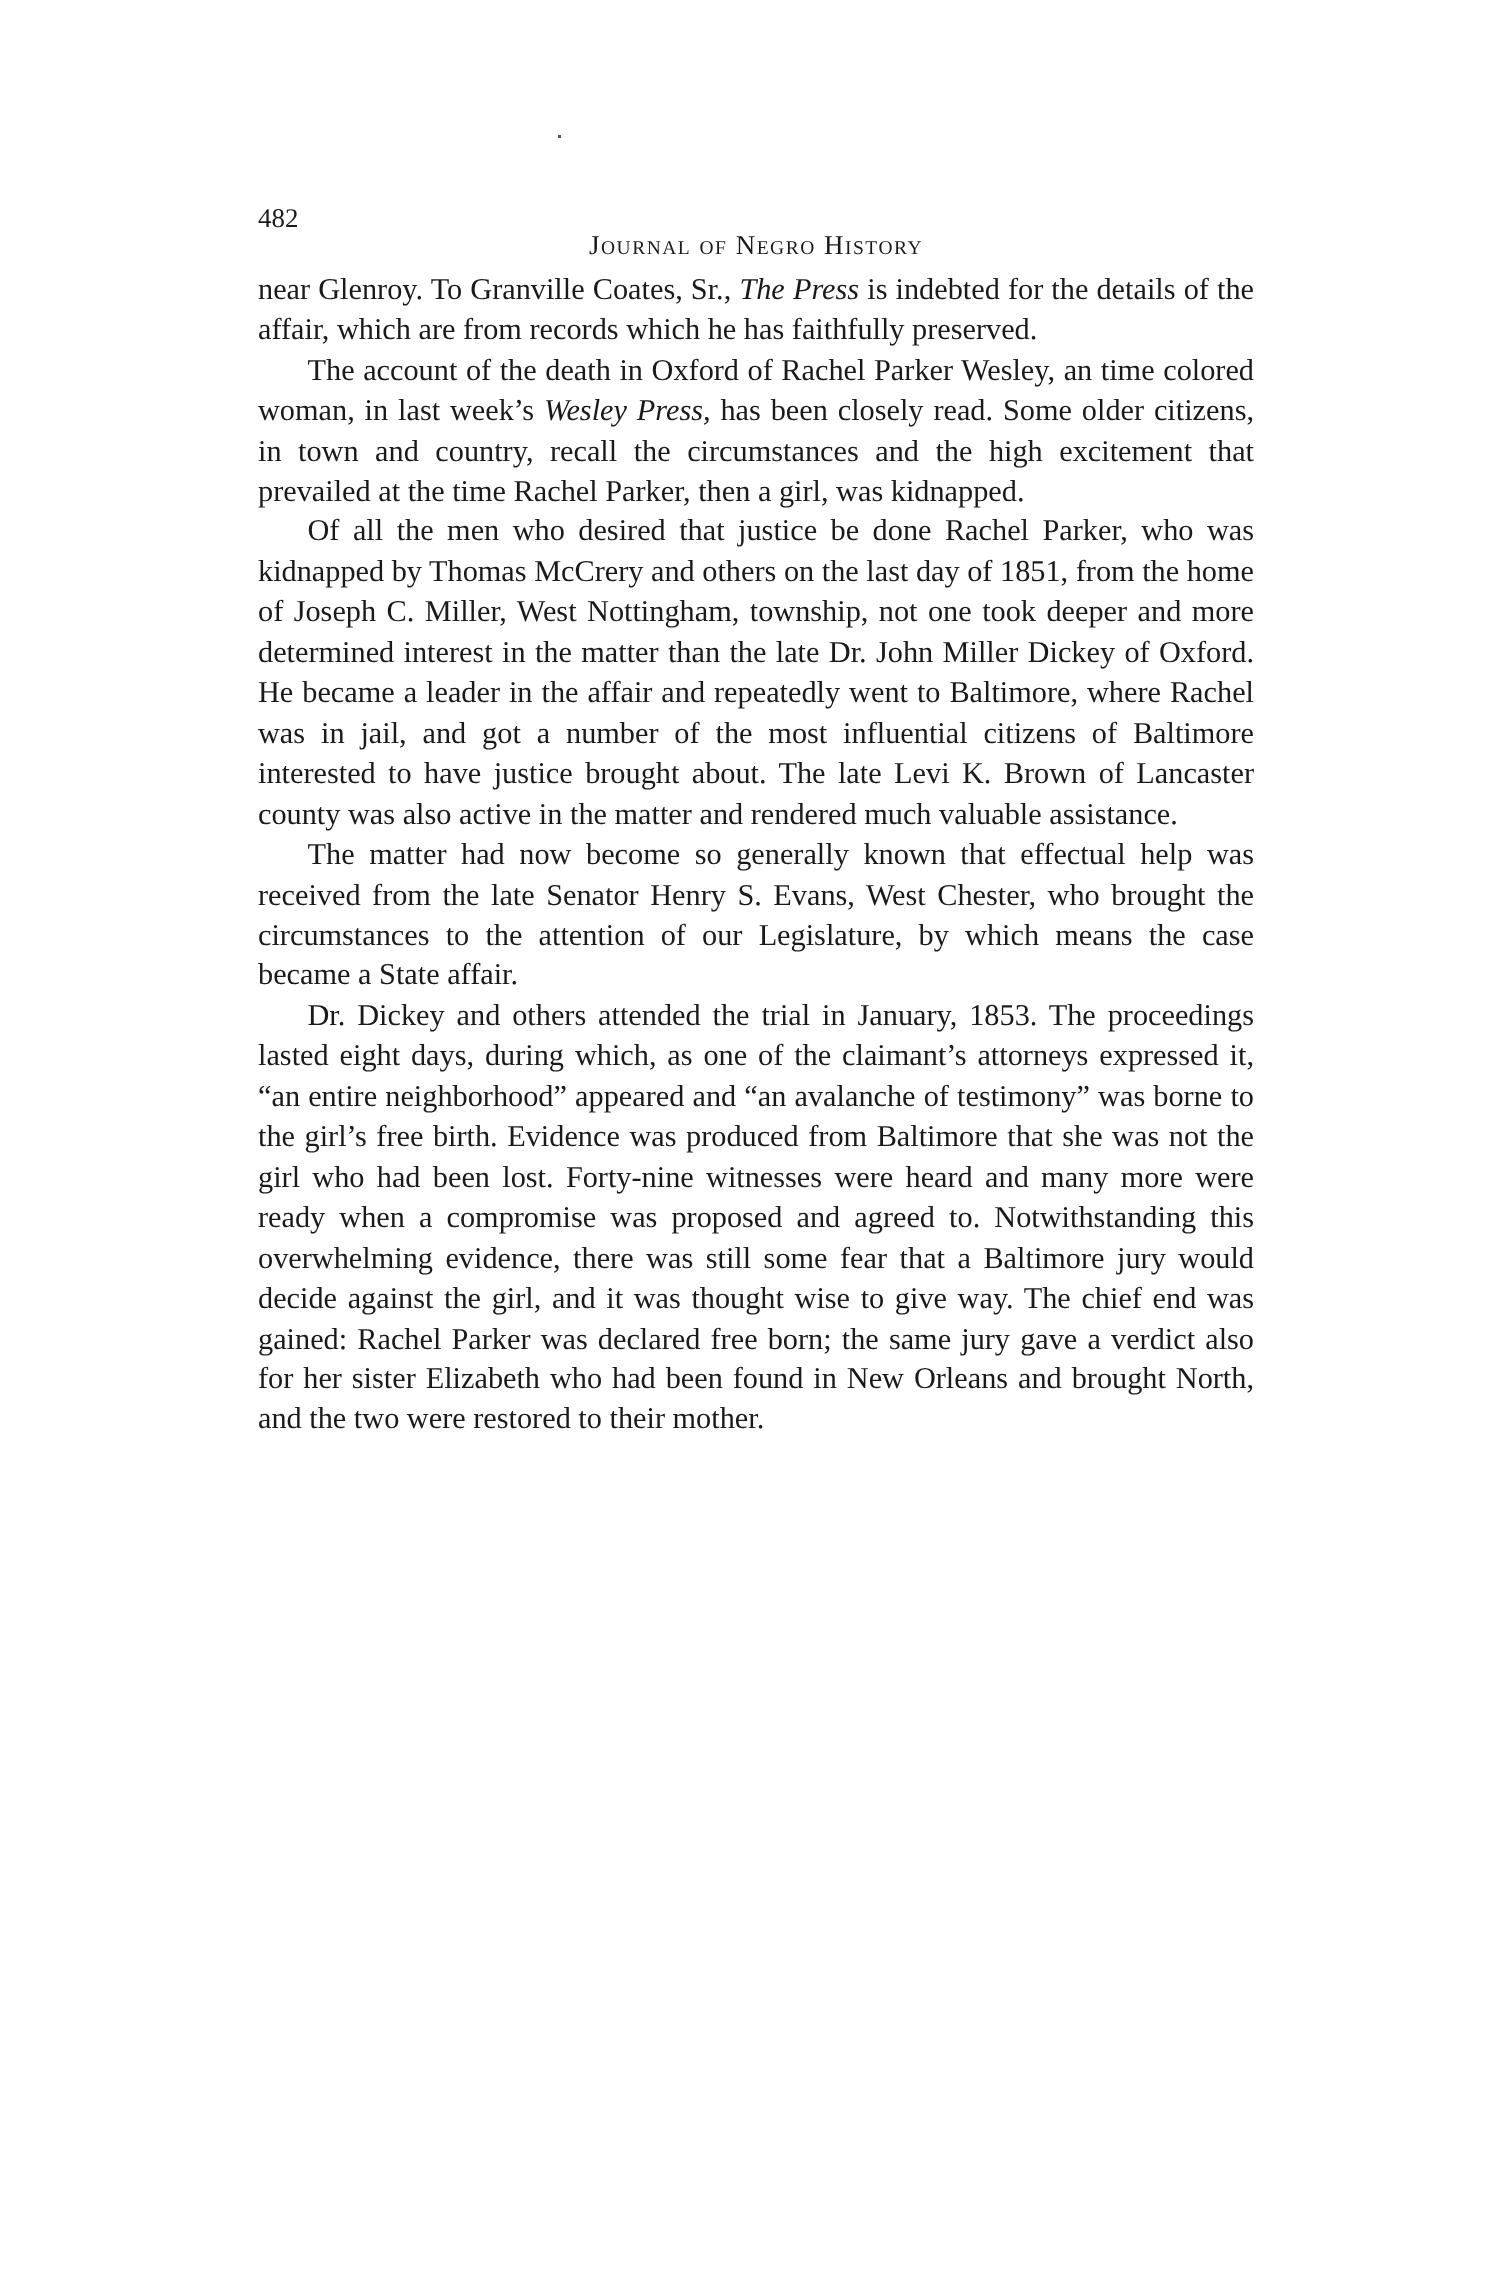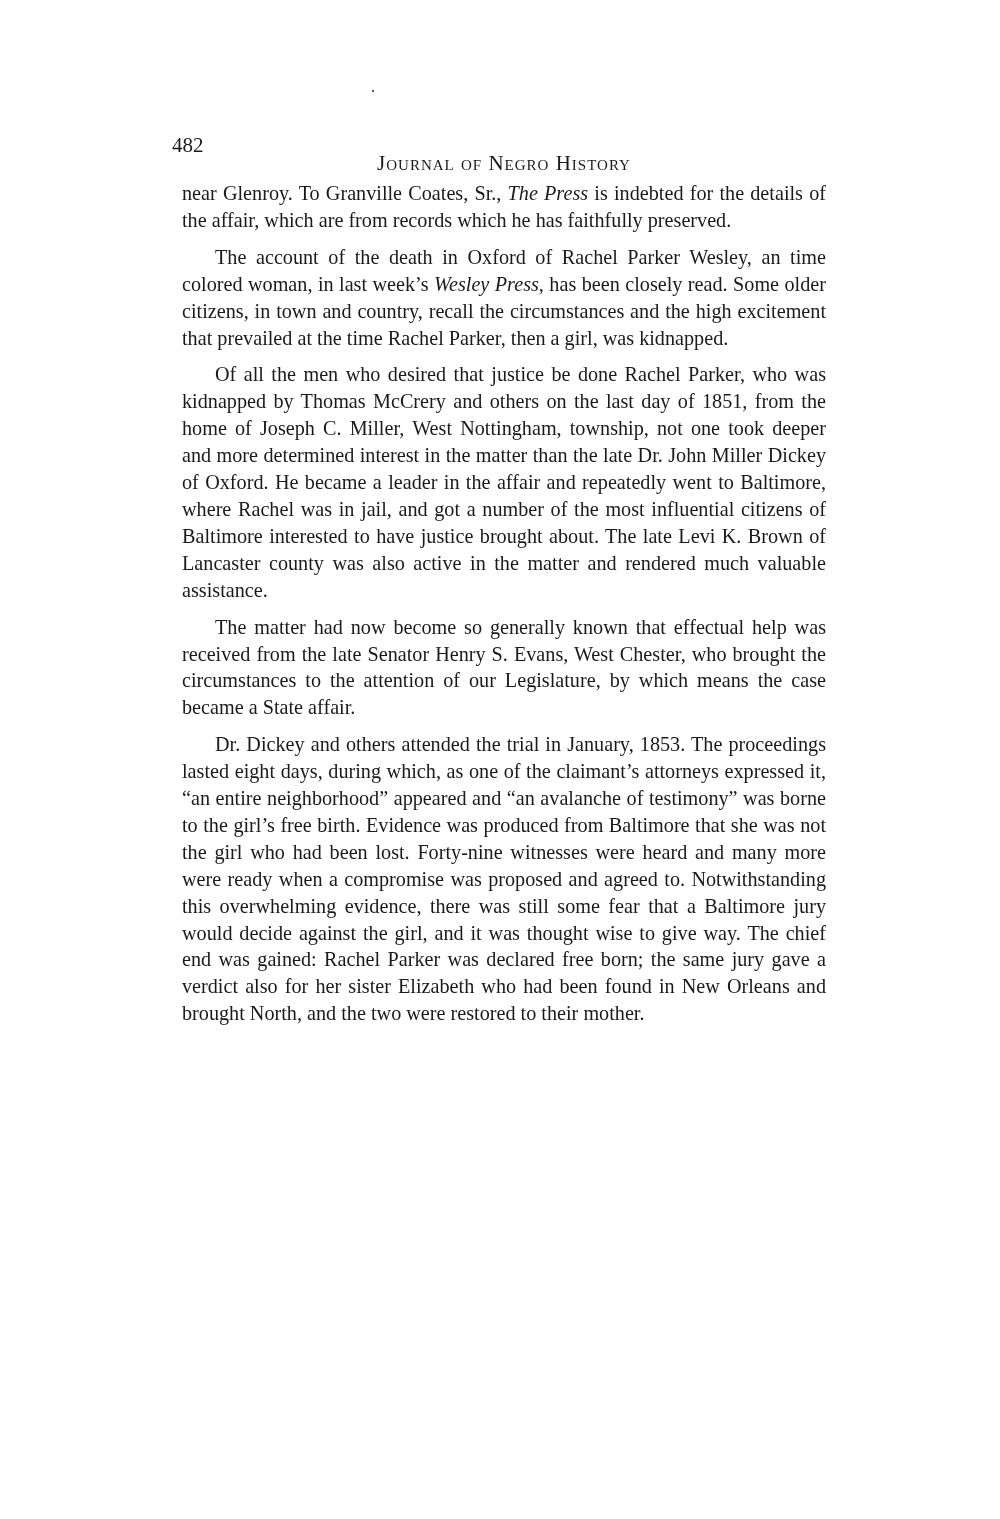--- a/index.html
+++ b/index.html
@@ -25,21 +25,21 @@
   }
   .page {
     position: absolute;
     left: 172px;
     top: 130px;
     width: 664px;
   }
   .running-head {
     position: relative;
     height: 30px;
-    font-size: 21px;
+    font-size: 18px;
     line-height: 30px;
   }
   .page-number {
     position: absolute;
     left: 0;
     top: 0;
   }
   .journal-title {
     position: absolute;
     left: 0;
@@ -49,21 +49,21 @@
     letter-spacing: 1px;
     top: 18px;
   }
   .body-text {
     margin-top: 20px;
     font-size: 20.2px;
     line-height: 26.9px;
     text-align: justify;
   }
   .body-text p {
-    margin: 10px;
+    margin: 0;
   }
   .body-text p.indent {
     text-indent: 33px;
   }
   em {
     font-style: italic;
   }
 </style>
 </head>
 <body>

